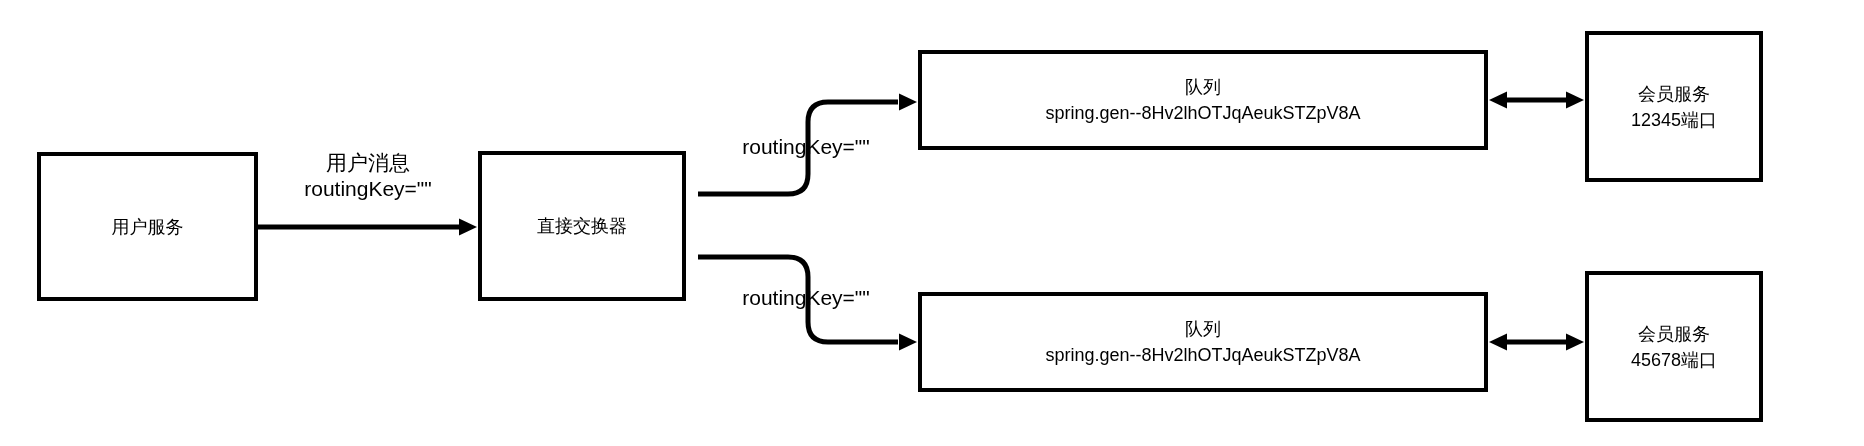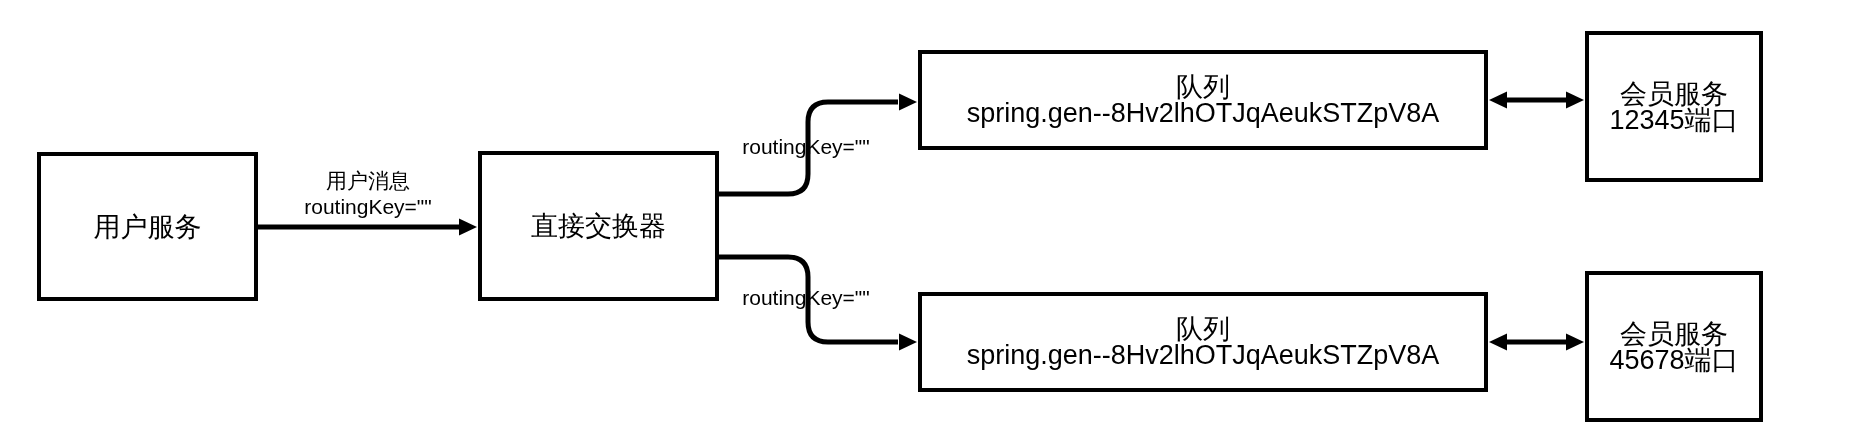--- a/index.html
+++ b/index.html
@@ -26,21 +26,21 @@
   .node {
     position: absolute;
     box-sizing: border-box;
     border: 4px solid #000000;
     background: #ffffff;
     display: flex;
     flex-direction: column;
     align-items: center;
     justify-content: center;
     text-align: center;
-    font-size: 27px;
+    font-size: 18px;
     line-height: 26px;
   }
   .edge-label {
     position: absolute;
     text-align: center;
     font-size: 21px;
     line-height: 26px;
     white-space: nowrap;
   }
   .node-line, .edge-label-line {
@@ -73,21 +73,21 @@
       <polygon points="1584,100 1566,91.5 1566,108.5"></polygon>
       <polygon points="1489,342 1507,333.5 1507,350.5"></polygon>
       <polygon points="1584,342 1566,333.5 1566,350.5"></polygon>
     </g>
   </svg>
 
   <div class="node" style="left:37px; top:152px; width:221px; height:149px;">
     <span class="node-line">用户服务</span>
   </div>
 
-  <div class="node" style="left:478px; top:151px; width:241px; height:150px;">
+  <div class="node" style="left:478px; top:151px; width:208px; height:150px;">
     <span class="node-line">直接交换器</span>
   </div>
 
   <div class="node" style="left:918px; top:50px; width:570px; height:100px;">
     <span class="node-line">队列</span>
     <span class="node-line">spring.gen--8Hv2lhOTJqAeukSTZpV8A</span>
   </div>
 
   <div class="node" style="left:918px; top:292px; width:570px; height:100px;">
     <span class="node-line">队列</span>
@@ -97,21 +97,21 @@
   <div class="node" style="left:1585px; top:31px; width:178px; height:151px;">
     <span class="node-line">会员服务</span>
     <span class="node-line">12345端口</span>
   </div>
 
   <div class="node" style="left:1585px; top:271px; width:178px; height:151px;">
     <span class="node-line">会员服务</span>
     <span class="node-line">45678端口</span>
   </div>
 
-  <div class="edge-label" style="left:248px; top:150px; width:240px;margin-top:18px;">
+  <div class="edge-label" style="left:248px; top:150px; width:240px;">
     <span class="edge-label-line">用户消息</span>
     <span class="edge-label-line">routingKey=""</span>
   </div>
 
   <div class="edge-label" style="left:706px; top:134px; width:200px;">
     <span class="edge-label-line">routingKey=""</span>
   </div>
 
   <div class="edge-label" style="left:706px; top:285px; width:200px;">
     <span class="edge-label-line">routingKey=""</span>

